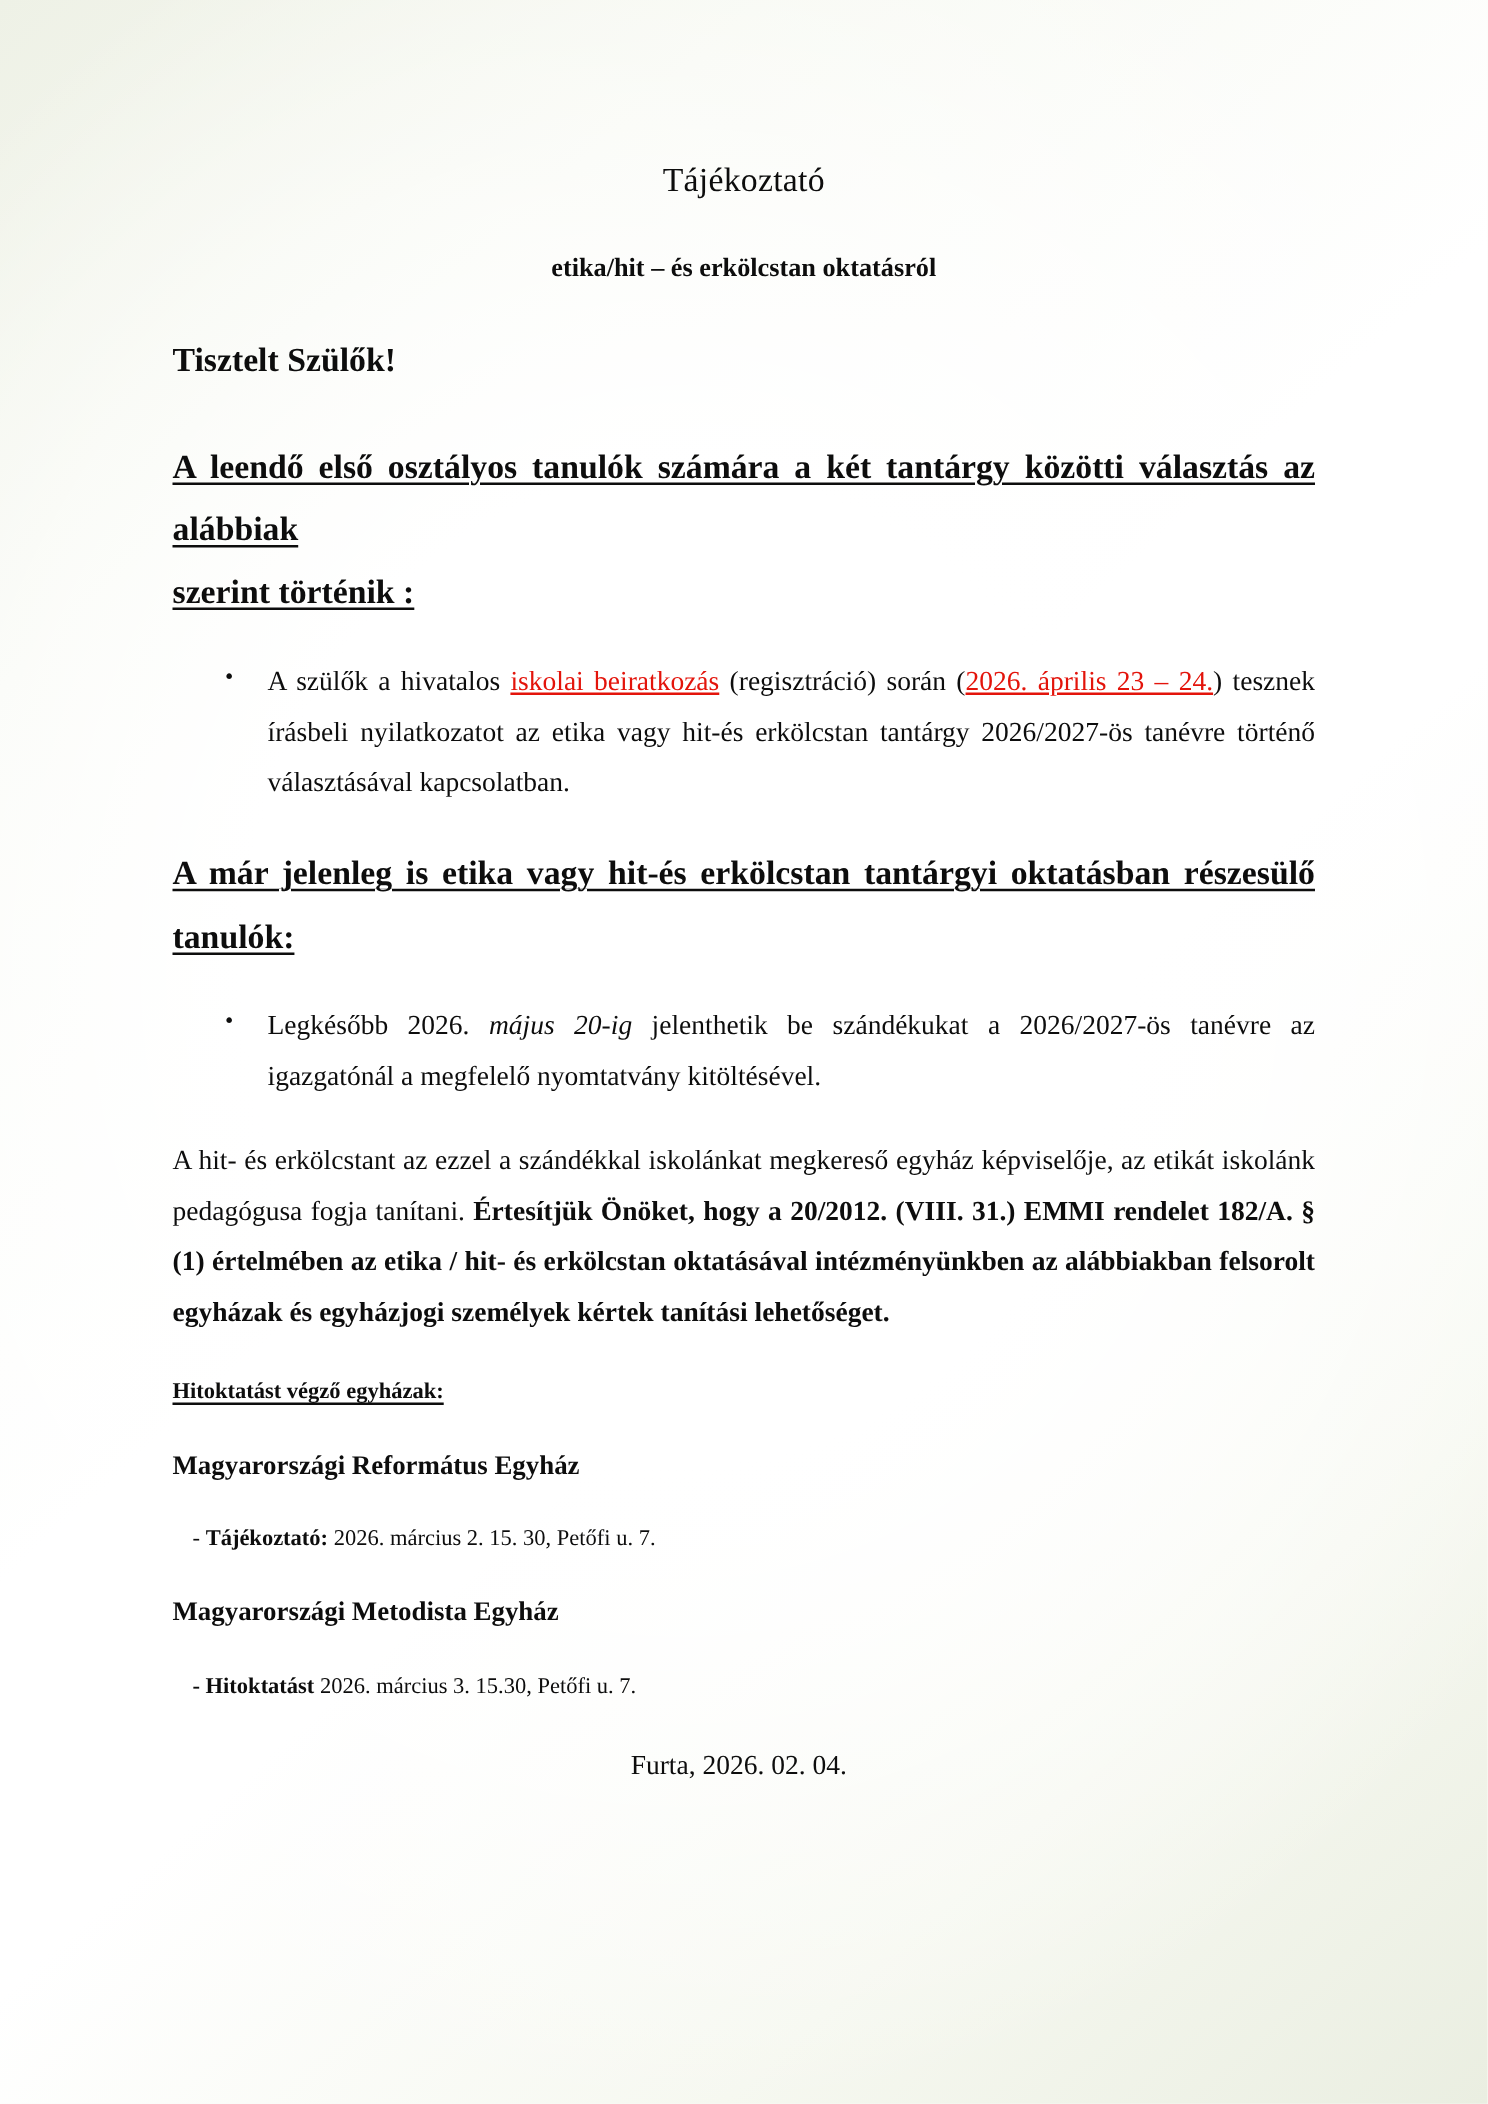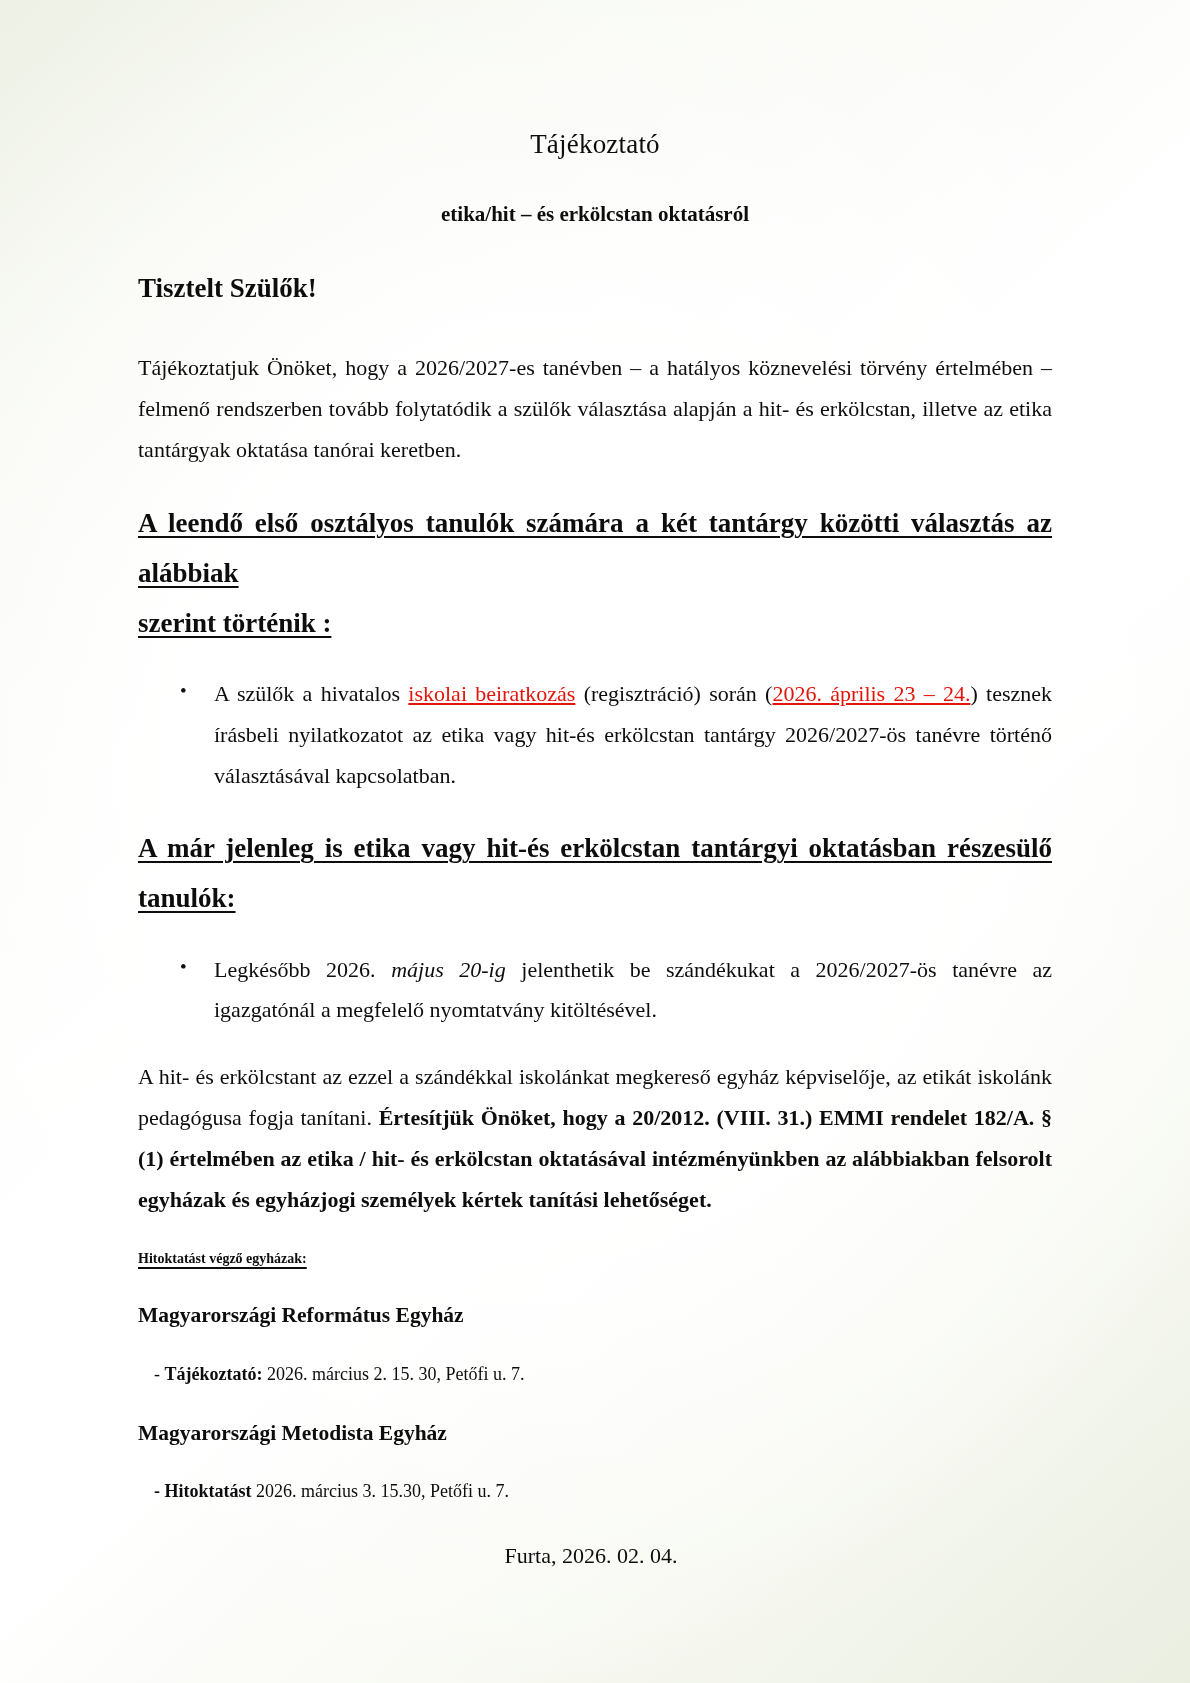--- a/index.html
+++ b/index.html
@@ -127,21 +127,21 @@
     font-weight: bold;
     line-height: 1.6;
     margin: 0 0 27px 0;
   }
   .church-detail {
     font-size: 18px;
     line-height: 1.6;
     margin: 0 0 27px 16px;
   }
   .sub-head {
-    font-size: 14px;
+    font-size: 18px;
     font-weight: bold;
     margin: 0 0 28px 0;
     line-height: 1.6;
   }
   .sub-head span.u {
     text-decoration: underline;
     text-underline-offset: 4px;
     text-decoration-thickness: 1.5px;
   }
 
@@ -157,21 +157,20 @@
 <body>
 
 <div class="page">
 
   <h1 class="doc-title">Tájékoztató</h1>
 
   <h2 class="doc-subtitle">etika/hit – és erkölcstan oktatásról</h2>
 
   <h2 class="doc-salutation">Tisztelt Szülők!</h2>
 
-  <p class="para">Tájékoztatjuk Önöket, hogy a 2026/2027-es tanévben – a hatályos köznevelési törvény értelmében – felmenő rendszerben tovább folytatódik a szülők választása alapján a hit- és erkölcstan, illetve az etika tantárgyak oktatása tanórai keretben.</p>
 
   <div class="section-head">
     <span class="head-line justify">A leendő első osztályos tanulók számára a két tantárgy  közötti választás az alábbiak</span>
     <span class="head-line normal">szerint történik :</span>
   </div>
 
   <ul class="bullets">
     <li><span>A szülők a hivatalos </span><span class="red">iskolai beiratkozás</span><span> (regisztráció) során (</span><span class="red">2026. április 23 – 24.</span><span>) tesznek írásbeli nyilatkozatot az etika vagy hit-és erkölcstan tantárgy 2026/2027-ös tanévre történő választásával kapcsolatban.</span></li>
   </ul>
 

